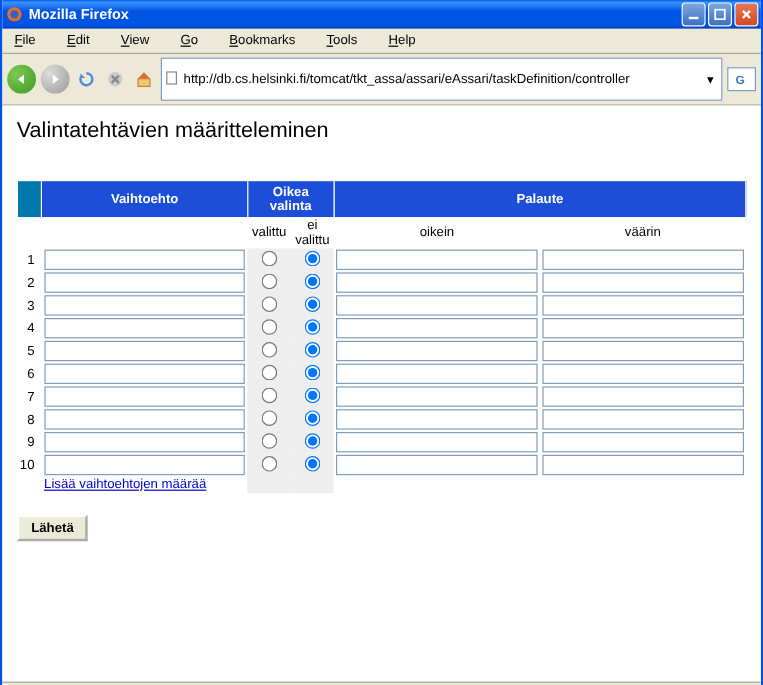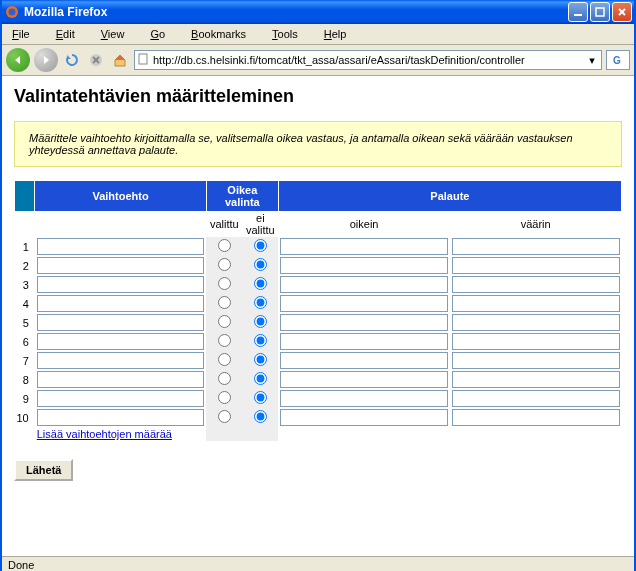--- a/index.html
+++ b/index.html
@@ -12,27 +12,27 @@
 .win-btn { width: 20px; height: 20px; background: linear-gradient(to bottom, #7ba7e0, #3d6fc5); border: 1px solid #fff; border-radius: 3px; display: flex; align-items: center; justify-content: center; color: #fff; font-weight: bold; font-size: 11px; cursor: pointer; }
 .win-btn.close { background: linear-gradient(to bottom, #e67755, #d44820); }
 .menubar { background: #ece9d8; padding: 2px 4px; display: flex; gap: 14px; font-size: 11px; border-bottom: 1px solid #aca899; }
 .menu-item { padding: 2px 6px; cursor: pointer; }
 .menu-item u { text-decoration: underline; }
 .toolbar { background: #ece9d8; padding: 3px 4px; display: flex; align-items: center; gap: 4px; border-bottom: 1px solid #aca899; }
 .nav-btn { width: 24px; height: 24px; border-radius: 50%; display: flex; align-items: center; justify-content: center; cursor: pointer; }
 .nav-btn.back { background: radial-gradient(circle at 30% 30%, #7ec857, #3a9c1f); }
 .nav-btn.fwd { background: radial-gradient(circle at 30% 30%, #ddd, #999); }
 .tb-icon { width: 20px; height: 20px; display: flex; align-items: center; justify-content: center; cursor: pointer; }
-.url-wrap { flex: 1; display: flex; align-items: center; border: 1px solid #7f9db9; background: #fff; height: 20px; padding: 0 2px; }
+.url-wrap { flex: 1; display: flex; align-items: center; border: 1px solid #7f9db9; background: #fff; height: 36px; padding: 0 2px; }
 .url-icon { width: 14px; height: 14px; margin-right: 2px; }
 .url-input { flex: 1; border: none; outline: none; font-size: 11px; height: 16px; }
 .url-drop { width: 14px; text-align: center; cursor: pointer; }
 .go-btn { width: 24px; height: 20px; border: 1px solid #7f9db9; background: #fff; display: flex; align-items: center; justify-content: center; cursor: pointer; }
 .content { background: #fff; padding: 10px 12px; min-height: 480px; }
-h1 { font-size: 18px; font-weight: bold; margin-bottom: 14px; }
+h1 { font-size: 18px; font-weight: normal; margin-bottom: 32px; }
 .infobox { background: #ffffcc; border: 1px solid #e0e080; padding: 10px 14px; font-size: 11px; font-style: italic; margin-bottom: 14px; }
 .section-label { font-size: 13px; font-weight: bold; margin-bottom: 6px; }
 table.grid { border-collapse: collapse; width: 100%; font-size: 11px; }
 table.grid th { background: #1d4ed8; color: #fff; font-weight: bold; padding: 3px 4px; text-align: center; border-left: 1px solid #fff; border-right: 1px solid #fff; }
 table.grid th.corner { background: #0077aa; width: 20px; }
 table.grid td { padding: 1px 2px; text-align: center; vertical-align: middle; }
 table.grid td.num { text-align: right; padding-right: 6px; width: 20px; }
 .subhead td { background: #fff; font-size: 11px; padding: 2px 4px; }
 .radio-col { background: #eeeeee; width: 36px; }
 input[type=text].cell { width: 100%; height: 17px; border: 1px solid #7f9db9; font-size: 11px; padding: 0 2px; }
@@ -121,21 +121,20 @@
     </div>
     <div class="go-btn">
         <svg width="14" height="14">
           <text x="2" y="11" font-size="10" fill="#3a7abd" font-weight="bold">G</text>
         </svg>
       </div>
   </div>
 
   <div class="content">
     <h1>Valintatehtävien määritteleminen</h1>
-    <div class="infobox">Määrittele vaihtoehto kirjoittamalla se, valitsemalla oikea vastaus, ja antamalla oikean sekä väärään vastauksen yhteydessä annettava palaute.</div>
 
     <table class="grid">
       <thead>
         <tr>
           <th class="corner"></th>
           <th>Vaihtoehto</th>
           <th colspan="2">Oikea valinta</th>
           <th colspan="2">Palaute</th>
         </tr>
       </thead>

